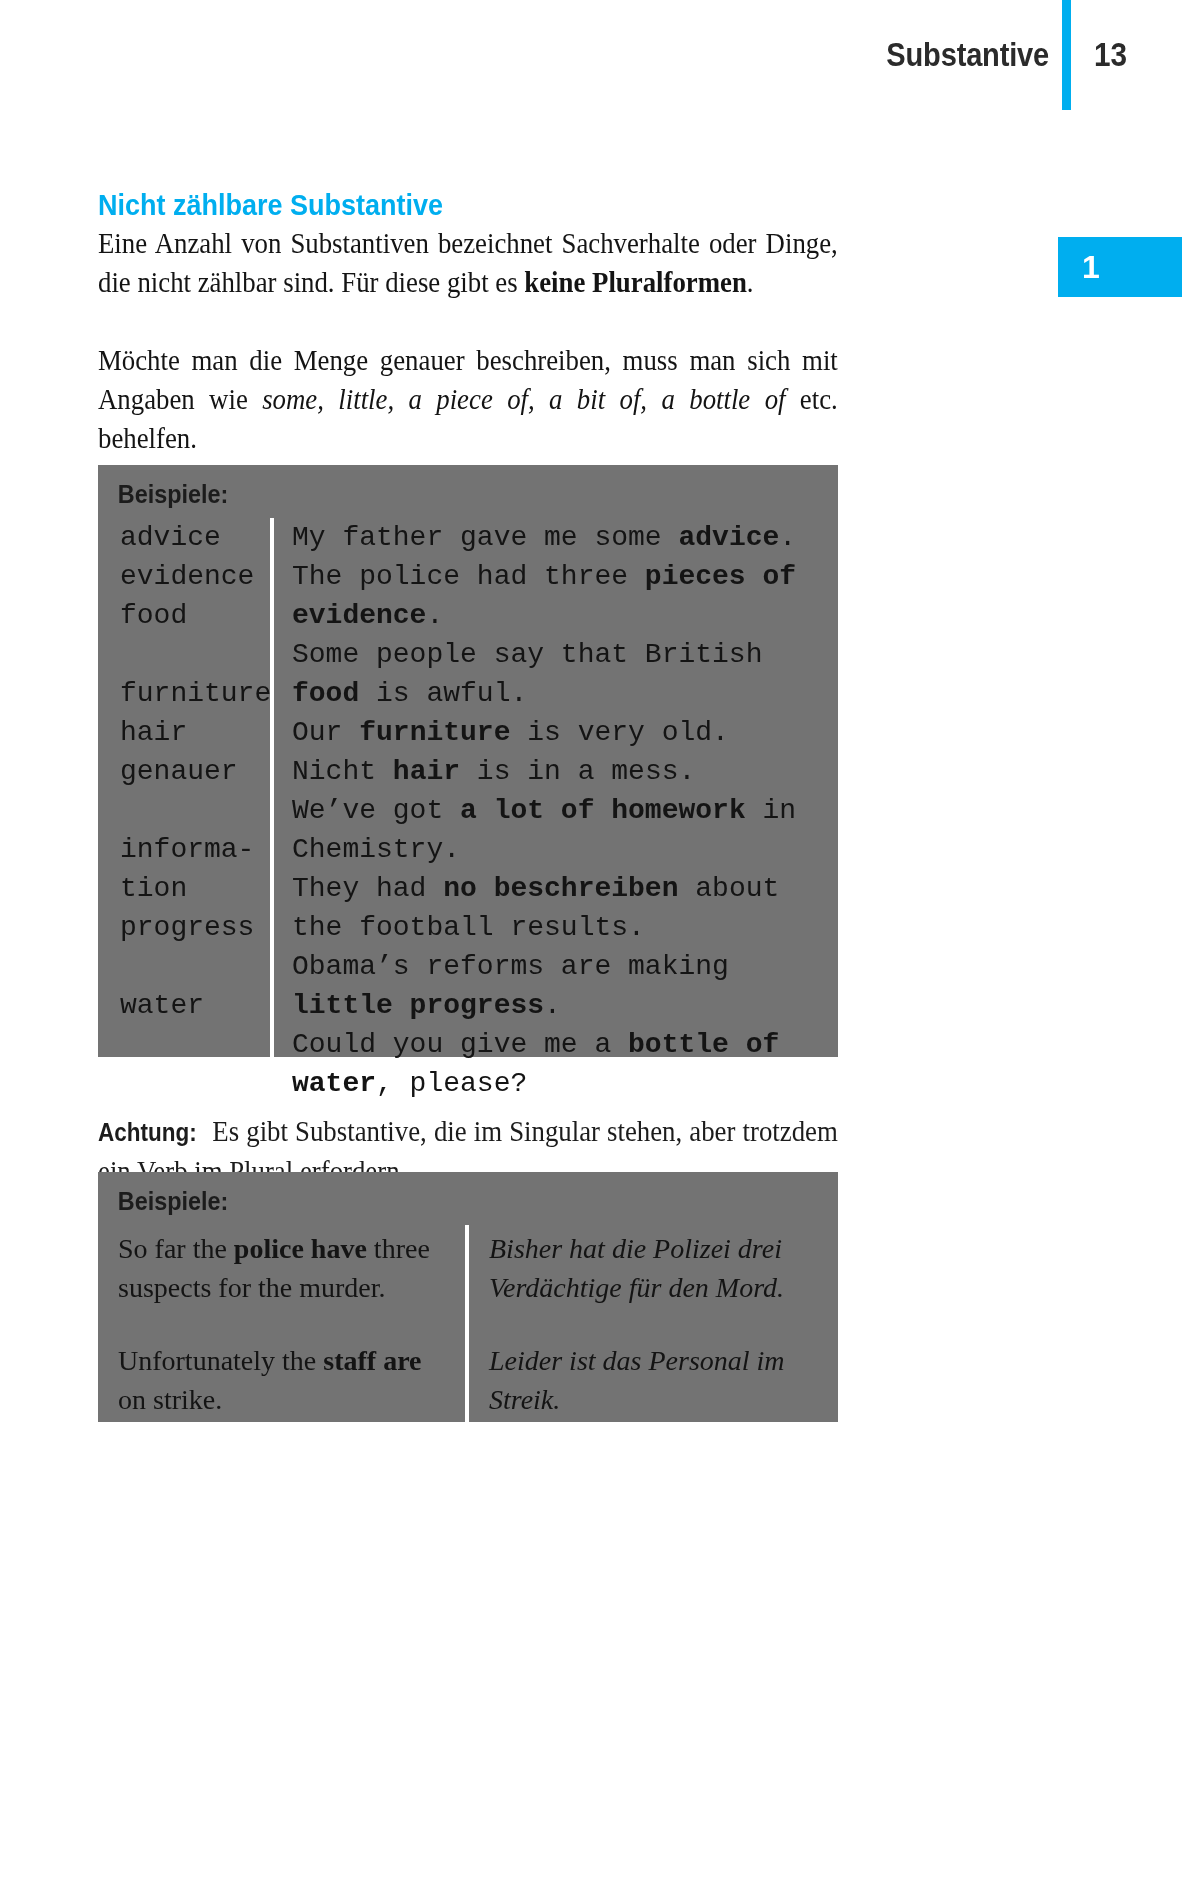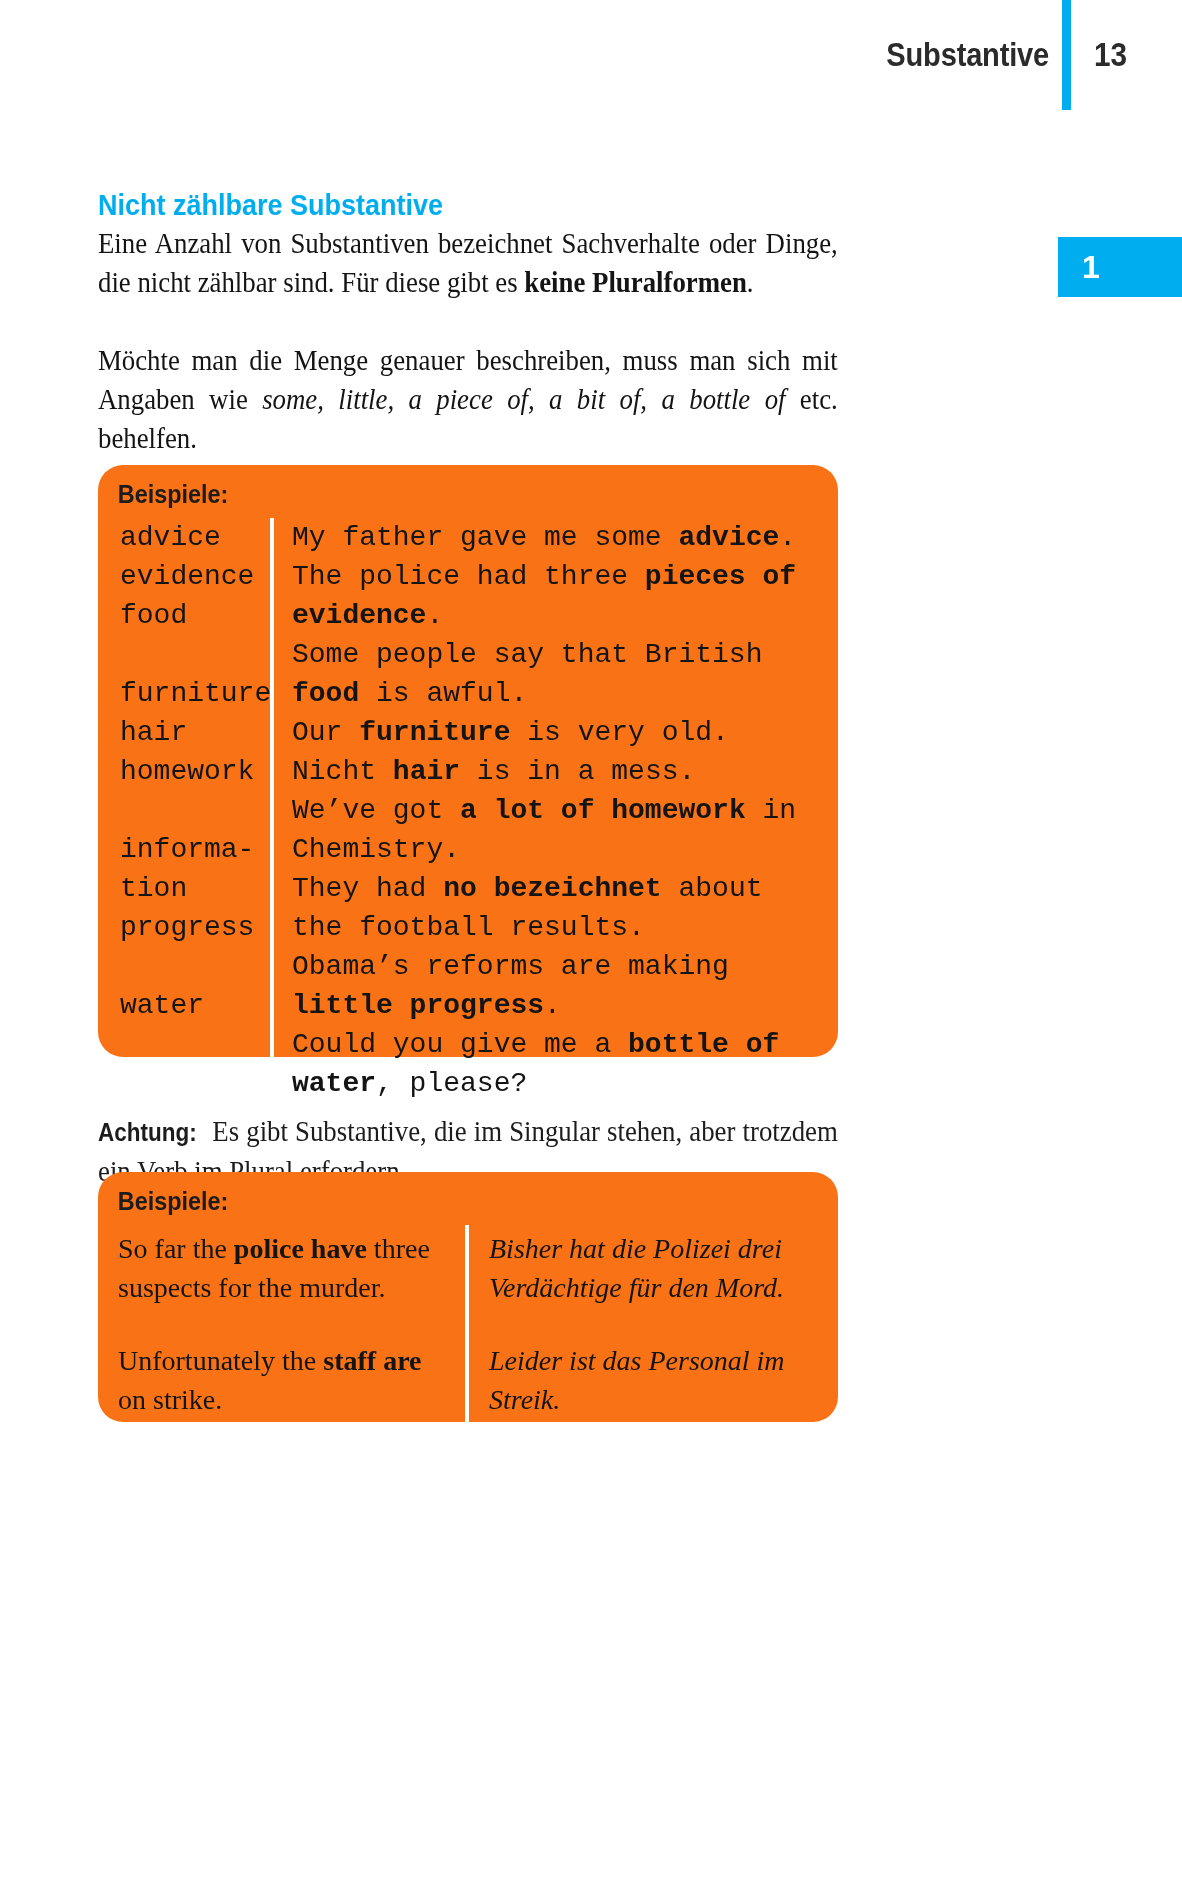--- a/index.html
+++ b/index.html
@@ -81,23 +81,22 @@
   }
   p.body b{font-weight:bold;}
   p.body i{font-style:italic;}
 
   .para1{position:absolute; left:98px; top:224px; width:787px;}
   .para2{position:absolute; left:98px; top:341px; width:787px;}
 
   
   .exbox{
     position:absolute;
-    background:#f97316;
-    box-sizing:border-box;
-    border-radius:25px;
+    background:#737373;
+    box-sizing:border-box;
   }
   .exbox .ex-label{
     font-family:"Liberation Sans", sans-serif;
     font-weight:bold;
     font-size:26px;
     color:#1c1c1c;
     padding:14px 0 8px 22px;
     transform:scaleX(0.9);
     transform-origin:0 50%;
   }
@@ -202,35 +201,35 @@
 
   <div class="exbox" id="examples-1">
     <div class="ex-label">Beispiele:</div>
     <div class="table1">
       <div class="col-term">
         <div class="row-term">advice</div>
         <div class="row-term">evidence</div>
         <div class="row-term spacer-1">food</div>
         <div class="row-term">furniture</div>
         <div class="row-term">hair</div>
-        <div class="row-term spacer-2">homework</div>
+        <div class="row-term spacer-2">genauer</div>
         <div class="row-term">informa-</div>
         <div class="row-term">tion</div>
         <div class="row-term spacer-1">progress</div>
         <div class="row-term">water</div>
       </div>
       <div class="divider"></div>
       <div class="col-sent">
         <div class="row-sent"><span>My father gave me some </span><b>advice</b><span>.</span></div>
         <div class="row-sent"><span>The police had three </span><b>pieces of evidence</b><span>.</span></div>
         <div class="row-sent"><span>Some people say that British </span><b>food</b><span> is awful.</span></div>
         <div class="row-sent"><span>Our </span><b>furniture</b><span> is very old.</span></div>
         <div class="row-sent"><span>Nicht </span><b>hair</b><span> is in a mess.</span></div>
         <div class="row-sent"><span>We’ve got </span><b>a lot of homework</b><span> in Chemistry.</span></div>
-        <div class="row-sent"><span>They had </span><b>no bezeichnet</b><span> about the football results.</span></div>
+        <div class="row-sent"><span>They had </span><b>no beschreiben</b><span> about the football results.</span></div>
         <div class="row-sent"><span>Obama’s reforms are making </span><b>little progress</b><span>.</span></div>
         <div class="row-sent"><span>Could you give me a </span><b>bottle of water</b><span>, please?</span></div>
       </div>
     </div>
   </div>
 
   <p class="achtung"><span class="kw">Achtung:</span><span> Es gibt Substantive, die im Singular stehen, aber trotzdem ein Verb im Plural erfordern.</span></p>
 
   <div class="exbox" id="examples-2">
     <div class="ex-label">Beispiele:</div>

